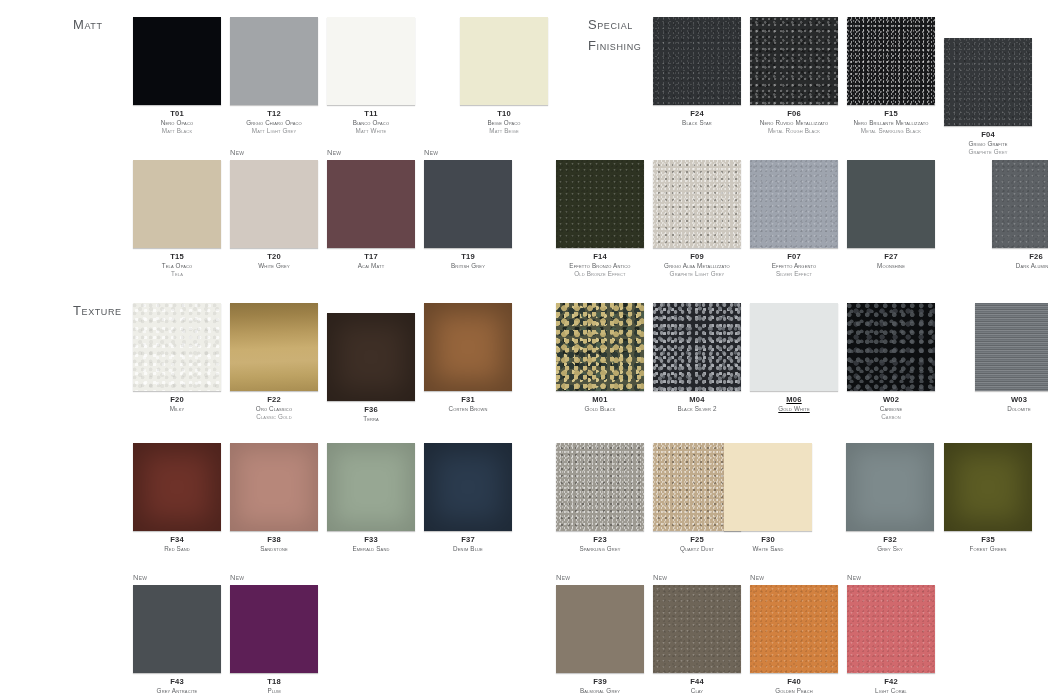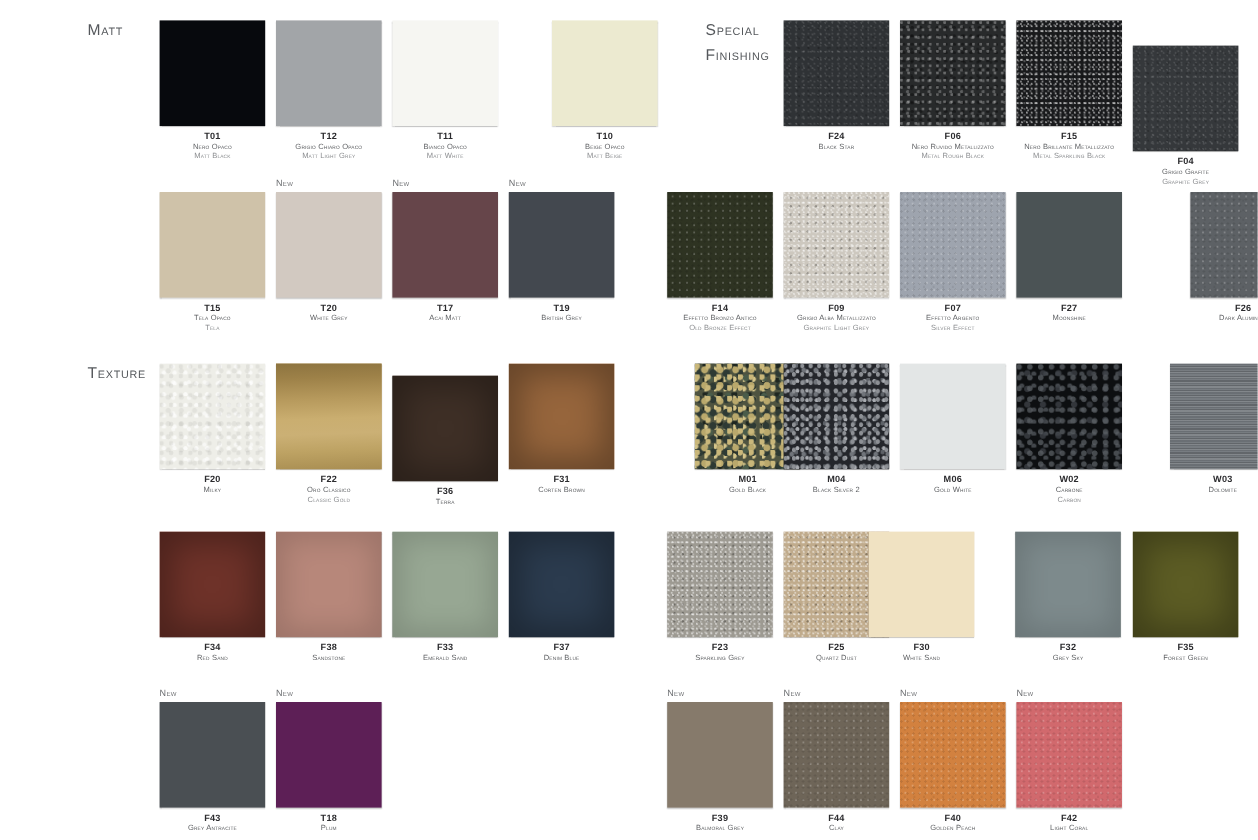--- a/index.html
+++ b/index.html
@@ -328,35 +328,35 @@
           <span class="it">Terra</span>
         </div>
       </div>
       <div class="cell" style="left: 424px; top: 303px;">
         <div class="chip tx-vign" style="background-color: rgb(150, 101, 60);"></div>
         <div class="caption">
           <span class="code">F31</span>
           <span class="it">Corten Brown</span>
         </div>
       </div>
-      <div class="cell" style="left: 579px; top: 303px;">
+      <div class="cell" style="left: 556px; top: 303px;">
         <div class="chip tx-camo" style="background-color: rgb(78, 83, 64);"></div>
         <div class="caption">
           <span class="code">M01</span>
           <span class="it">Gold Black</span>
         </div>
       </div>
       <div class="cell" style="left: 653px; top: 303px;">
         <div class="chip tx-speckle-dark" style="background-color: rgb(36, 38, 43);"></div>
         <div class="caption">
           <span class="code">M04</span>
           <span class="it">Black Silver 2</span>
         </div>
       </div>
-      <div class="cell" style="left: 750px; top: 303px;">
+      <div class="cell" style="left: 750px; top: 303px; text-decoration: underline;">
         <div class="chip tx-speckle-light" style="background-color: rgb(227, 230, 230);"></div>
         <div class="caption">
           <span class="code">M06</span>
           <span class="it">Gold White</span>
         </div>
       </div>
       <div class="cell" style="left: 847px; top: 303px;">
         <div class="chip tx-carbon" style="background-color: rgb(13, 15, 17);"></div>
         <div class="caption">
           <span class="code">W02</span>

